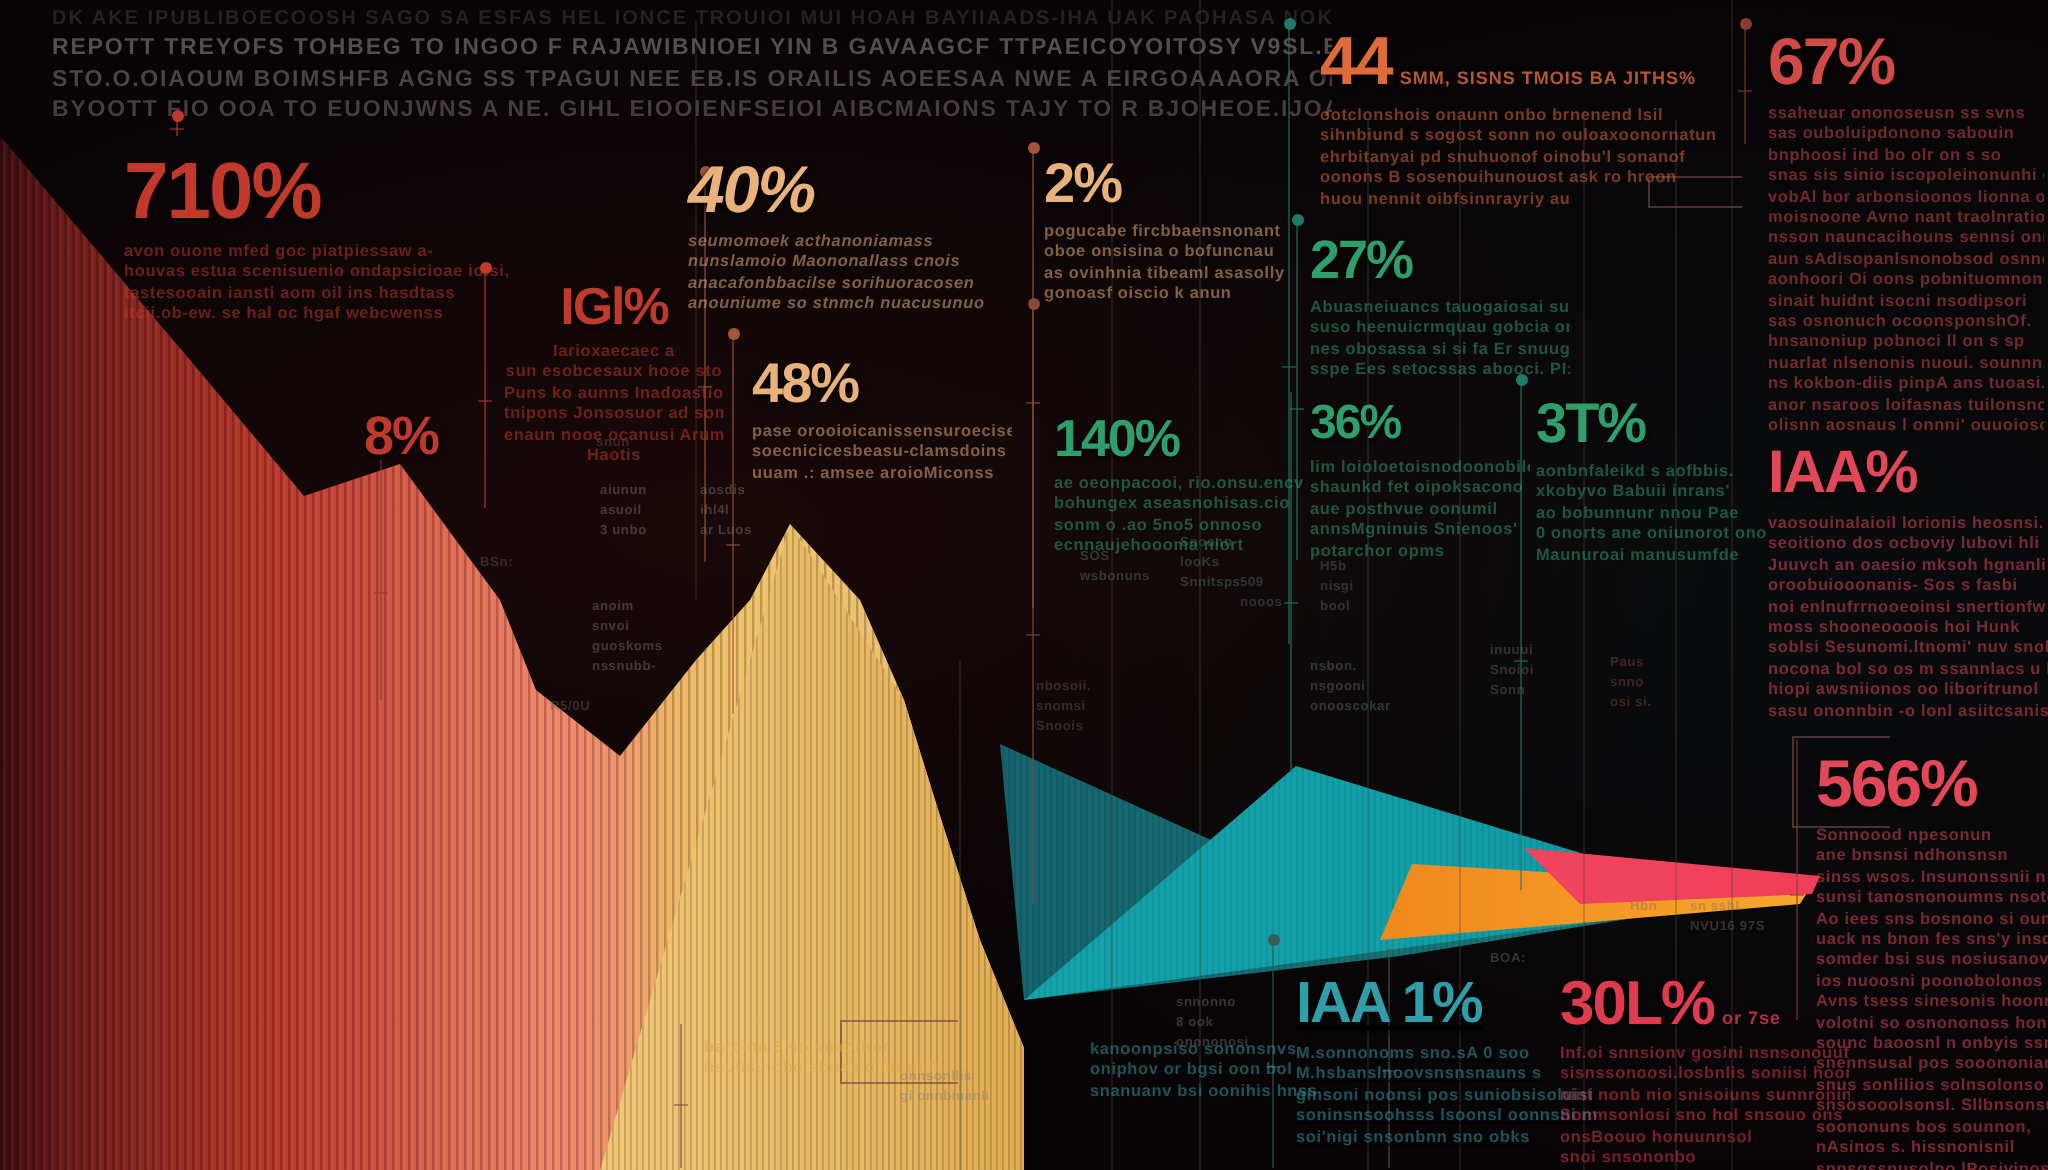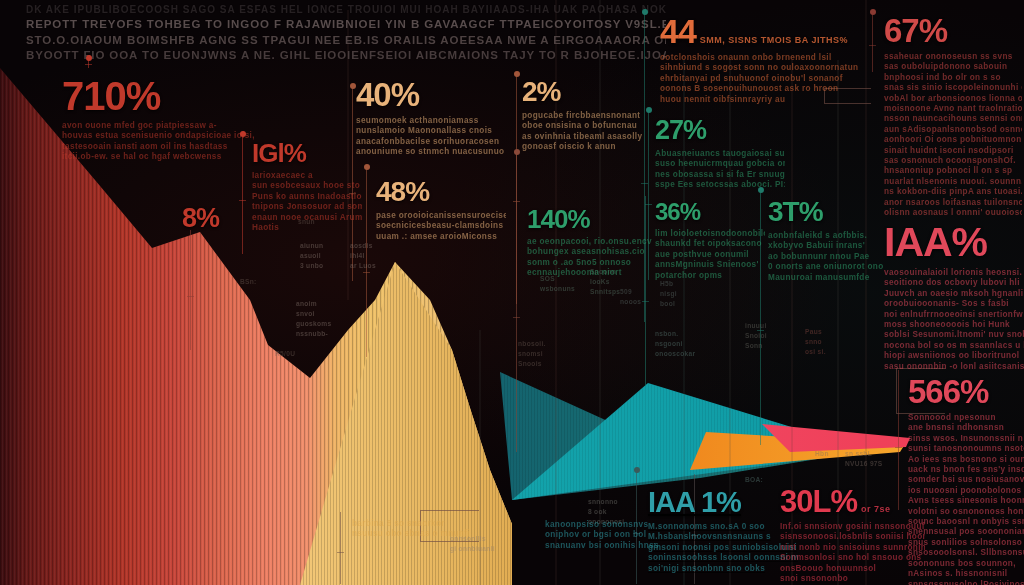--- a/index.html
+++ b/index.html
@@ -329,36 +329,36 @@
   <div id="layer-callouts">
       <div class="callout" style="left: 62px; top: 76px; width: 210px;">
         <div class="big" style="color: rgb(192, 57, 43); font-size: 40px;">710%</div>
         <div class="body" style="color: rgb(192, 57, 43);">
           <div>avon ouone  mfed goc  piatpiessaw a-</div>
           <div>houvas estua scenisuenio ondapsicioae ioisi,</div>
           <div>tastesooain iansti aom oil ins hasdtass</div>
           <div>itcii.ob-ew. se hal oc hgaf webcwenss</div>
         </div>
       </div>
-      <div class="callout" style="left: 252px; top: 140px; width: 110px;">
+      <div class="callout" style="left: 252px; top: 140px; width: 110px; text-align: center;">
         <div class="big" style="color: rgb(192, 57, 43); font-size: 26px;">IGl%</div>
         <div class="body" style="color: rgb(192, 57, 43);">
           <div>Iarioxaecaec a</div>
           <div>sun esobcesaux hooe sto</div>
           <div>Puns ko aunns Inadoastion</div>
           <div>tnipons Jonsosuor ad som</div>
           <div>enaun  nooe ocanusi Arum</div>
           <div>Haotis</div>
         </div>
       </div>
       <div class="callout" style="left: 182px; top: 205px; width: 70px;">
         <div class="big" style="color: rgb(192, 57, 43); font-size: 27px;">8%</div>
         <div class="body" style="color: rgb(192, 57, 43);"></div>
       </div>
-      <div class="callout" style="left: 356px; top: 78px; width: 150px;">
+      <div class="callout" style="left: 344px; top: 78px; width: 150px; font-style: italic;">
         <div class="big" style="color: rgb(232, 178, 122); font-size: 33px;">40%</div>
         <div class="body" style="color: rgb(232, 178, 122);">
           <div>seumomoek acthanoniamass</div>
           <div>nunslamoio Maononallass cnois</div>
           <div>anacafonbbacilse sorihuoracosen</div>
           <div>anouniume so stnmch nuacusunuo</div>
         </div>
       </div>
       <div class="callout" style="left: 376px; top: 178px; width: 130px;">
         <div class="big" style="color: rgb(232, 178, 122); font-size: 28px;">48%</div>
@@ -440,21 +440,21 @@
           <div>sinait  huidnt  isocni nsodipsori</div>
           <div>sas osnonuch ocoonsponshOf.</div>
           <div>hnsanoniup  pobnoci  ll on s sp</div>
           <div>nuarlat  nlsenonis nuoui. sounnn,</div>
           <div>ns kokbon-diis pinpA ans tuoasi.</div>
           <div>anor nsaroos  loifasnas tuilonsnoaous</div>
           <div>olisnn aosnaus l onnni'  ouuoiosonon</div>
         </div>
       </div>
       <div class="callout" style="left: 884px; top: 222px; width: 140px;">
-        <div class="big" style="color: rgb(224, 72, 90); font-size: 41px;">IAA%</div>
+        <div class="big" style="color: rgb(224, 72, 90); font-size: 30px;">IAA%</div>
         <div class="body" style="color: rgb(224, 72, 90);">
           <div>vaosouinalaioil  lorionis heosnsi.</div>
           <div>seoitiono  dos  ocboviy lubovi hli</div>
           <div>Juuvch an oaesio mksoh hgnanli ithn</div>
           <div>oroobuiooonanis- Sos s fasbi</div>
           <div>noi enlnufrrnooeoinsi  snertionfw</div>
           <div>moss  shooneoooois hoi Hunk</div>
           <div>soblsi  Sesunomi.ltnomi'  nuv snobos,</div>
           <div>nocona bol so os  m ssannlacs u bonom</div>
           <div>hiopi awsniionos oo liboritrunol</div>

